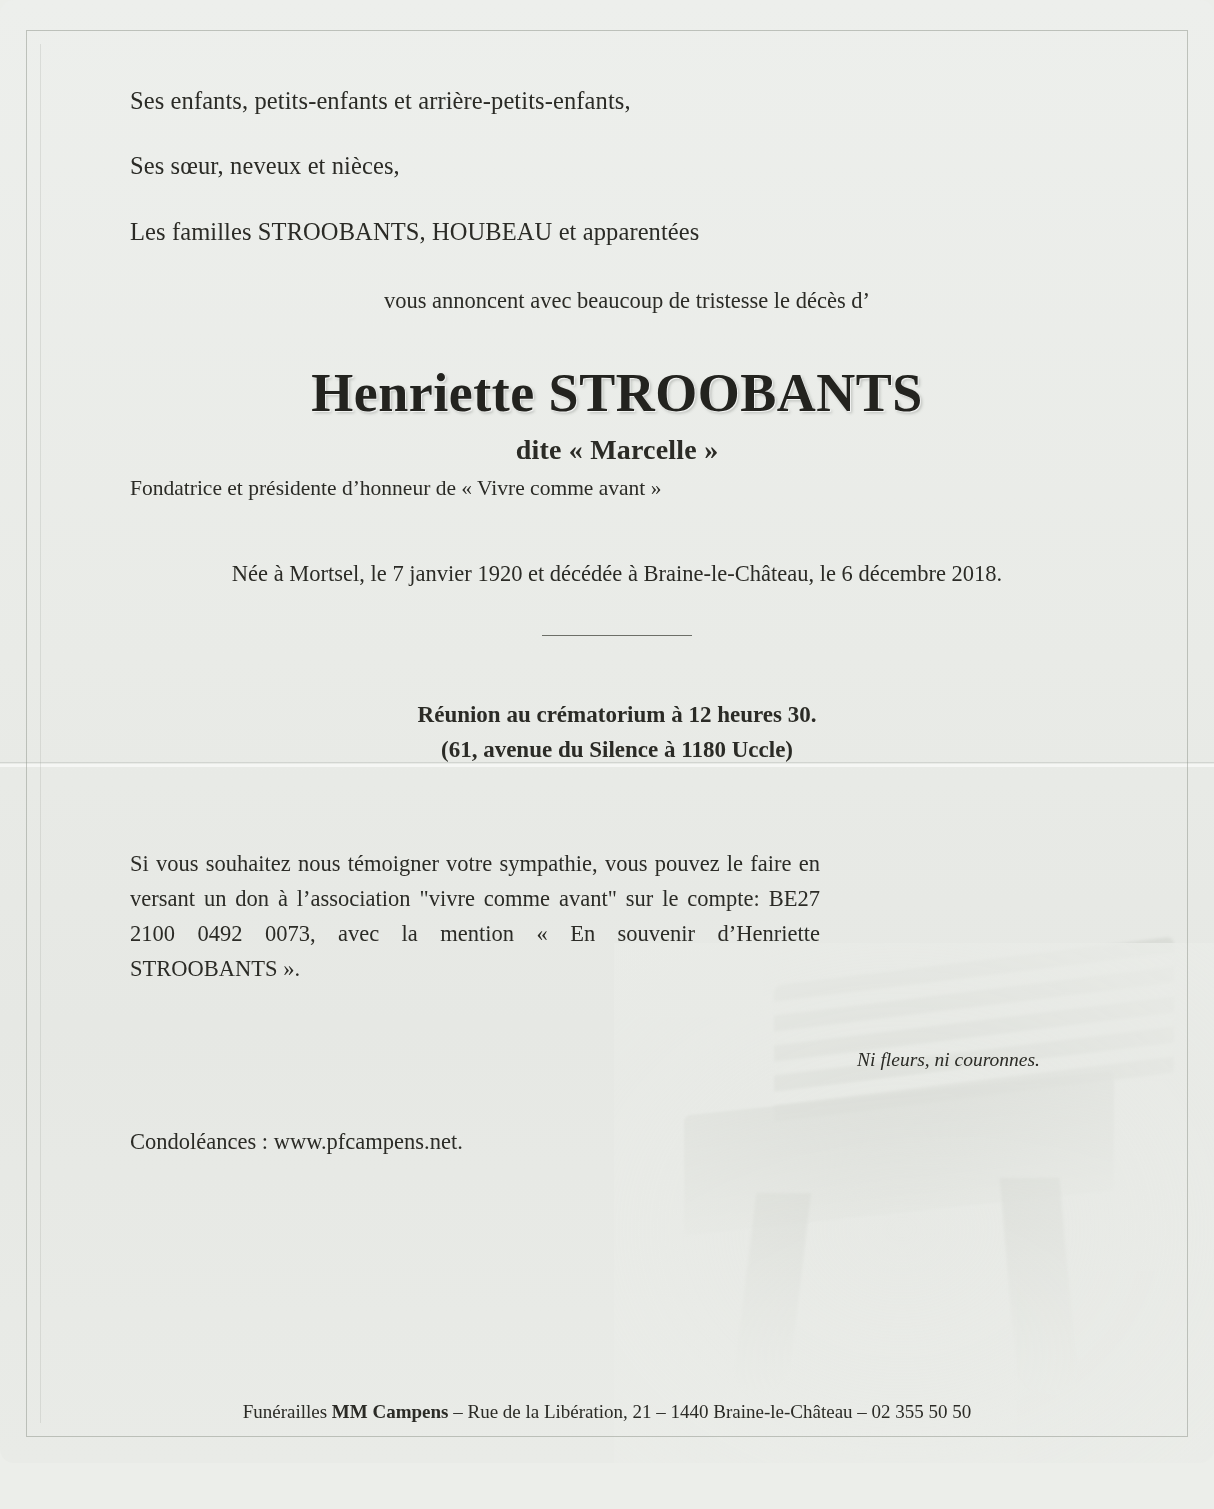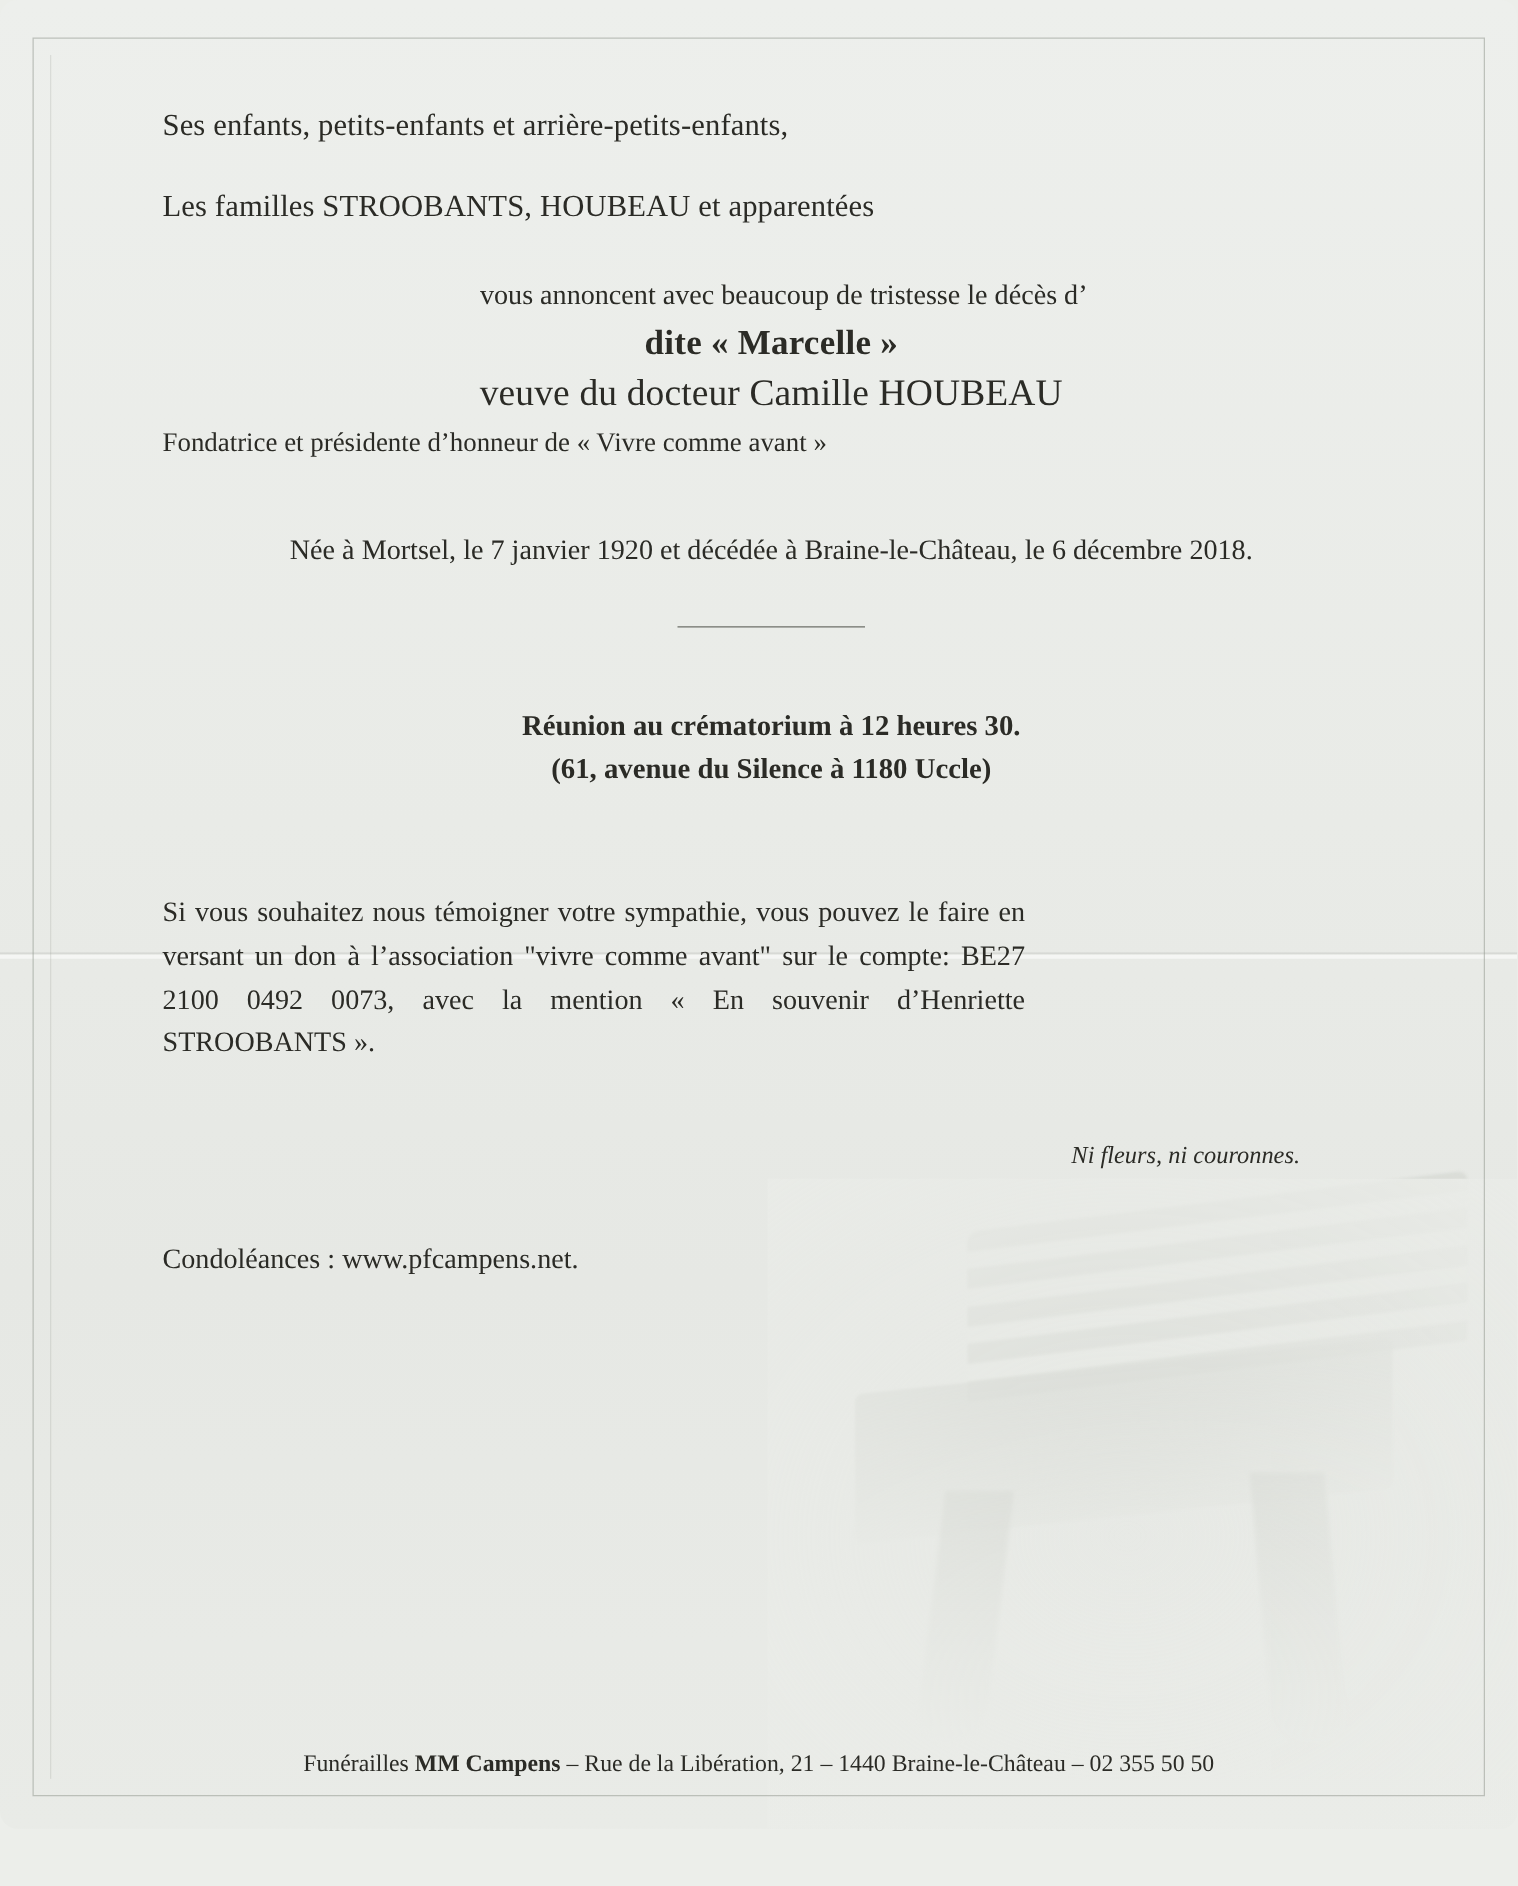--- a/index.html
+++ b/index.html
@@ -240,27 +240,28 @@
   <div class="fold"></div>
   <div class="fold2"></div>
 
   <div class="frame"></div>
   <div class="frame-inner"></div>
 
   <div class="content">
 
     <div class="lead">
       <p>Ses enfants, petits-enfants et arrière-petits-enfants,</p>
+      <p>Ses sœur, neveux et nièces,</p>
       <p>Les familles STROOBANTS, HOUBEAU et apparentées</p>
     </div>
 
     <div class="announce">vous annoncent avec beaucoup de tristesse le décès d’</div>
 
+    <h1 class="name">Henriette STROOBANTS</h1>
     <div class="alias">dite « Marcelle »</div>
-    <div class="spouse">veuve du docteur Camille HOUBEAU</div>
     <div class="honour">Fondatrice et présidente d’honneur de « Vivre comme avant »</div>
 
     <div class="dates">Née à Mortsel, le 7 janvier 1920 et décédée à Braine-le-Château, le 6 décembre 2018.</div>
 
     <div class="divider"></div>
 
     <div class="ceremony">
     </div>
 
     <div class="gathering">

